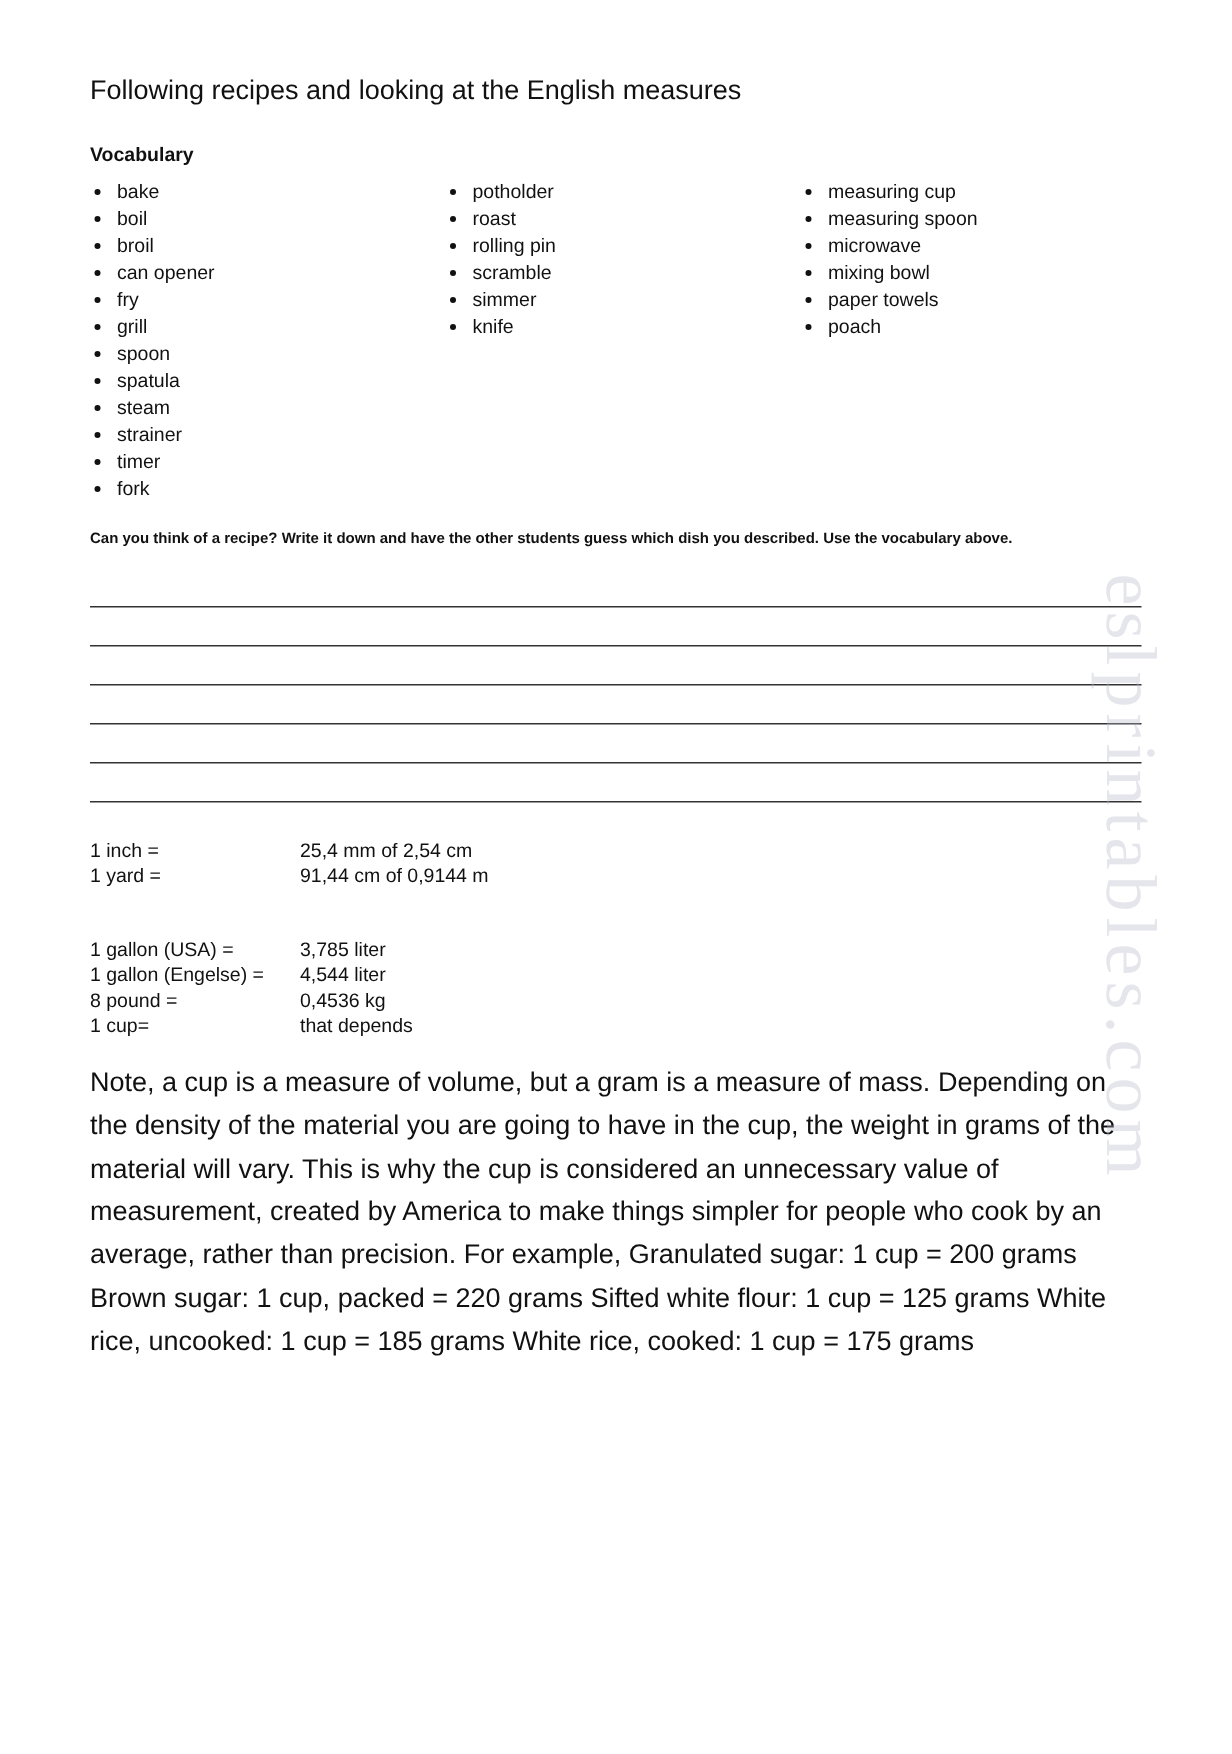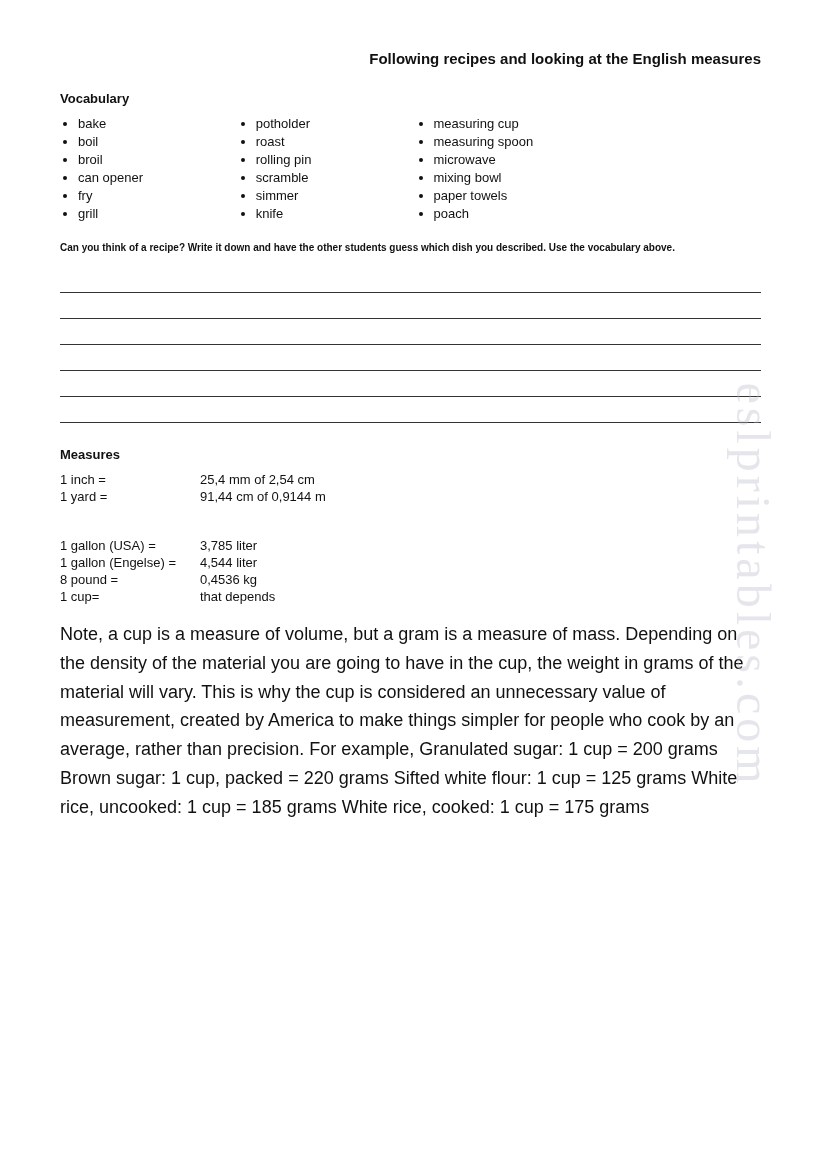--- a/index.html
+++ b/index.html
@@ -12,35 +12,35 @@
       background: #fff;
       font-family: Arial, sans-serif;
       font-size: 13px;
       color: #111;
       width: 821px;
       min-height: 1169px;
       padding: 50px 60px;
     }
 
     .page-title {
-      text-align: right;
-      font-size: 15px;
-      font-weight: bold;
+      text-align: left;
+      font-size: 18px;
+      font-weight: normal;
       margin-bottom: 24px;
     }
 
     .section-heading {
       font-weight: bold;
       font-size: 13px;
       margin-bottom: 10px;
     }
 
     .vocab-grid {
       display: grid;
-      grid-template-columns: 1fr 1fr 1fr 1fr;
+      grid-template-columns: 1fr 1fr 1fr;
       gap: 0 10px;
       margin-bottom: 16px;
     }
 
     .vocab-col ul {
       list-style: disc;
       padding-left: 18px;
     }
 
     .vocab-col ul li {
@@ -145,36 +145,45 @@
     <div class="vocab-col">
       <ul id="col2-list">
           <li>measuring cup</li>
           <li>measuring spoon</li>
           <li>microwave</li>
           <li>mixing bowl</li>
           <li>paper towels</li>
           <li>poach</li>
         </ul>
     </div>
+    <div class="vocab-col">
+      <ul id="col4-list">
+          <li>spoon</li>
+          <li>spatula</li>
+          <li>steam</li>
+          <li>strainer</li>
+          <li>timer</li>
+          <li>fork</li>
+        </ul>
+    </div>
   </div>
 </div>
 
 <div class="instruction-text">Can you think of a recipe? Write it down and have the other students guess which dish you described. Use the vocabulary above.</div>
 
 <div class="writing-lines" id="writing-lines-container">
     <div class="writing-line"></div>
     <div class="writing-line"></div>
     <div class="writing-line"></div>
     <div class="writing-line"></div>
     <div class="writing-line"></div>
     <div class="writing-line"></div>
   </div>
 
 <div class="measures-section">
-  <div class="section-heading">Measures</div>
 
   <div class="measures-table" id="measures-group1">
       <div class="measure-row">
         <span class="measure-label">1 inch =</span>
         <span class="measure-value">25,4 mm of 2,54 cm</span>
       </div>
       <div class="measure-row">
         <span class="measure-label">1 yard =</span>
         <span class="measure-value">91,44 cm of 0,9144 m</span>
       </div>

